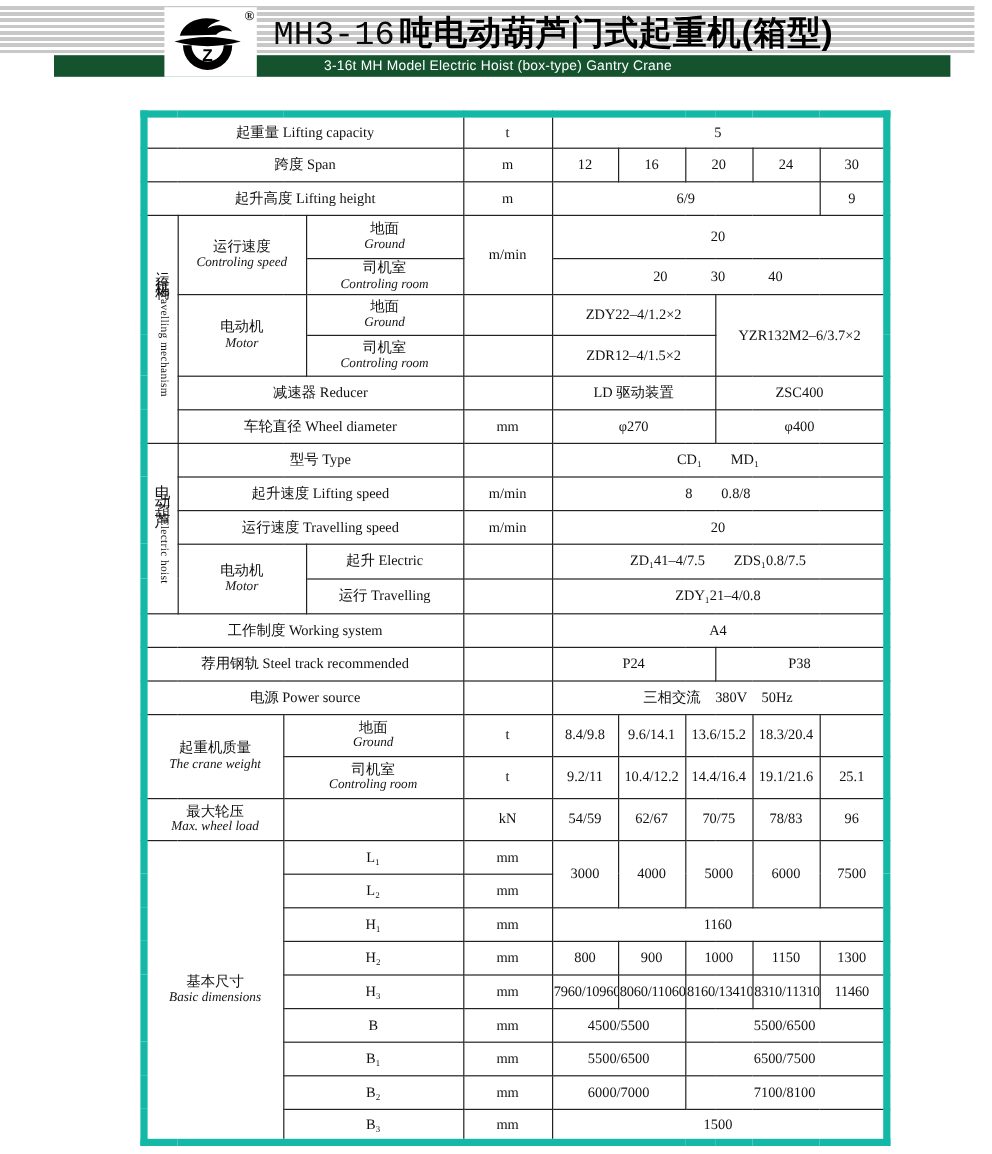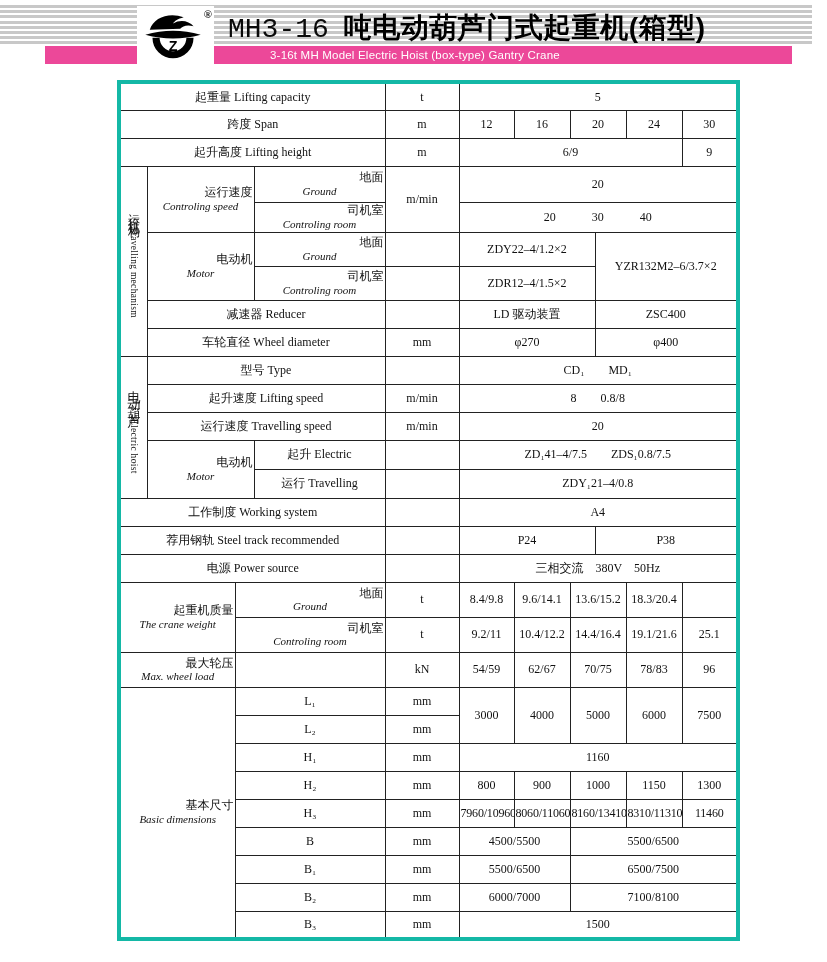--- a/index.html
+++ b/index.html
@@ -8,21 +8,21 @@
     font-family:"Liberation Serif","DejaVu Serif",serif;color:#111;
     overflow:hidden;
   }
   
   .stripes{
     position:absolute;left:0;top:5px;width:812px;height:41px;
     background:repeating-linear-gradient(to bottom,#c8c8c8 0 3px,#ffffff 3px 5.2px);
   }
   .subbar{
     position:absolute;left:45px;top:46px;width:747px;height:18px;
-    background:#ec4899;
+    background:#14532d;
   }
   .subbar .subtitle{
     position:absolute;left:225px;top:0;height:18px;line-height:18px;
     color:#ffffff;font-family:"Liberation Sans",sans-serif;font-size:11.5px;
     white-space:nowrap;letter-spacing:.2px;
   }
   .logobox{
     position:absolute;left:137px;top:6px;width:77px;height:58px;background:#ffffff;
   }
   .logobox svg{position:absolute;left:7px;top:5px;}
@@ -31,37 +31,37 @@
     font-family:"Liberation Serif",serif;
   }
   .titleline{
     position:absolute;left:228px;top:9px;height:38px;line-height:38px;white-space:nowrap;
   }
   .titleline .model{
     font-family:Liberation Mono, monospace;font-size:28px;color:#0a0a0a;
   }
   .titleline .cn{
     font-family:"Liberation Sans","DejaVu Sans",sans-serif;font-weight:900;
-    font-size:28px;letter-spacing:.5px;color:#000;margin-left:11px;
+    font-size:28px;letter-spacing:.5px;color:#000;
   }
   
   table.spec{
-    position:absolute;left:117px;top:80px;width:618px;
+    position:absolute;left:117px;top:92px;width:618px;
     border-collapse:collapse;table-layout:fixed;
-    border:4px solid #14b8a6;
+    border:6px solid #14b8a6;
   }
   table.spec td{
     border:1px solid #222;text-align:center;vertical-align:middle;
     font-size:12px;padding:0 1px;line-height:1.2;overflow:hidden;white-space:nowrap;
   }
   tr.h28{height:28px}tr.h29{height:29px}tr.h30{height:30px}
   tr.h34{height:34px}tr.h35{height:35px}tr.h36{height:36px}
   td.thick-top{border-top:2px solid #222;}
   td.two-line{line-height:1.12;}
-  td.two-line .zh{font-size:12px;text-align:right;}
+  td.two-line .zh{font-size:12px;}
   td.two-line .en{font-size:11px;font-style:italic;}
   td.small{font-size:10px;letter-spacing:-.2px;}
   td.med{font-size:11.5px;}
   
   td.vcell{padding:0;}
   .vwrap{display:flex;flex-direction:column;align-items:center;justify-content:center;gap:7px;height:100%;}
   .vzh{writing-mode:vertical-lr;text-orientation:mixed;font-size:12px;letter-spacing:4px;}
   .vzh.big{font-size:13px;letter-spacing:8px;}
   .ven{writing-mode:vertical-lr;text-orientation:mixed;font-size:9.5px;letter-spacing:.3px;}
 </style>

